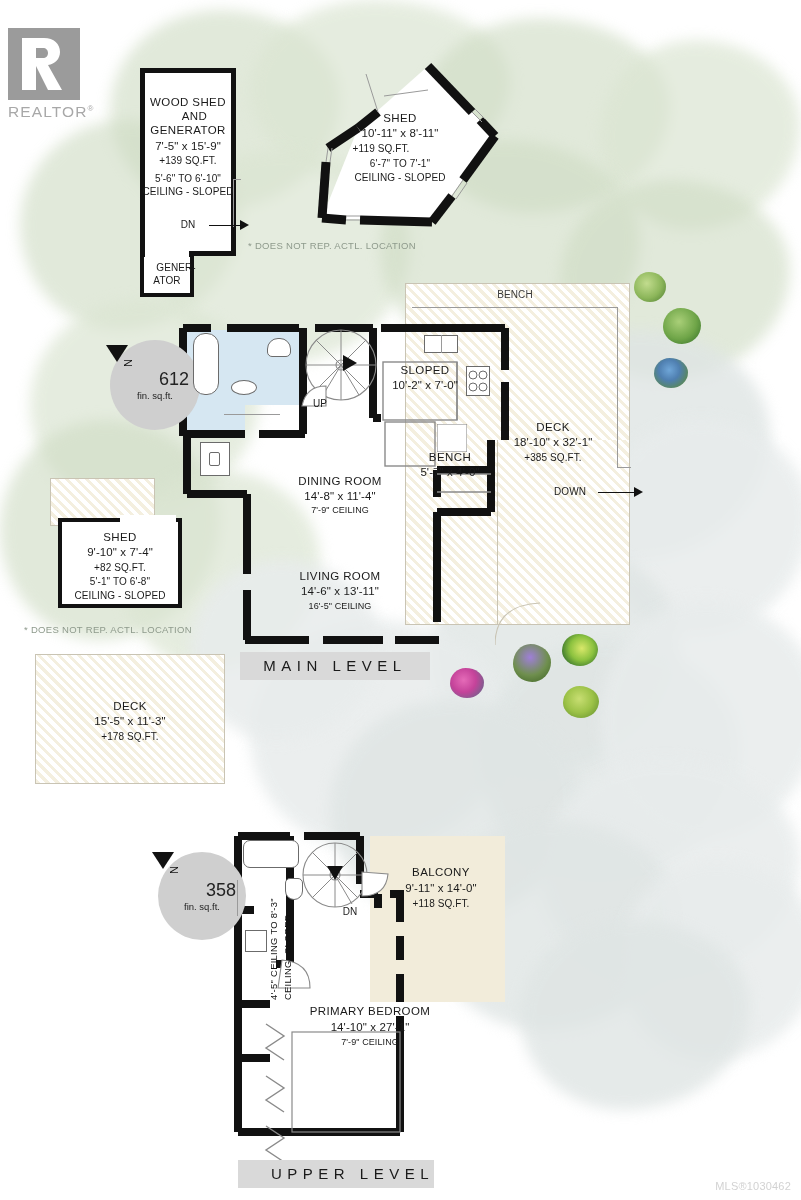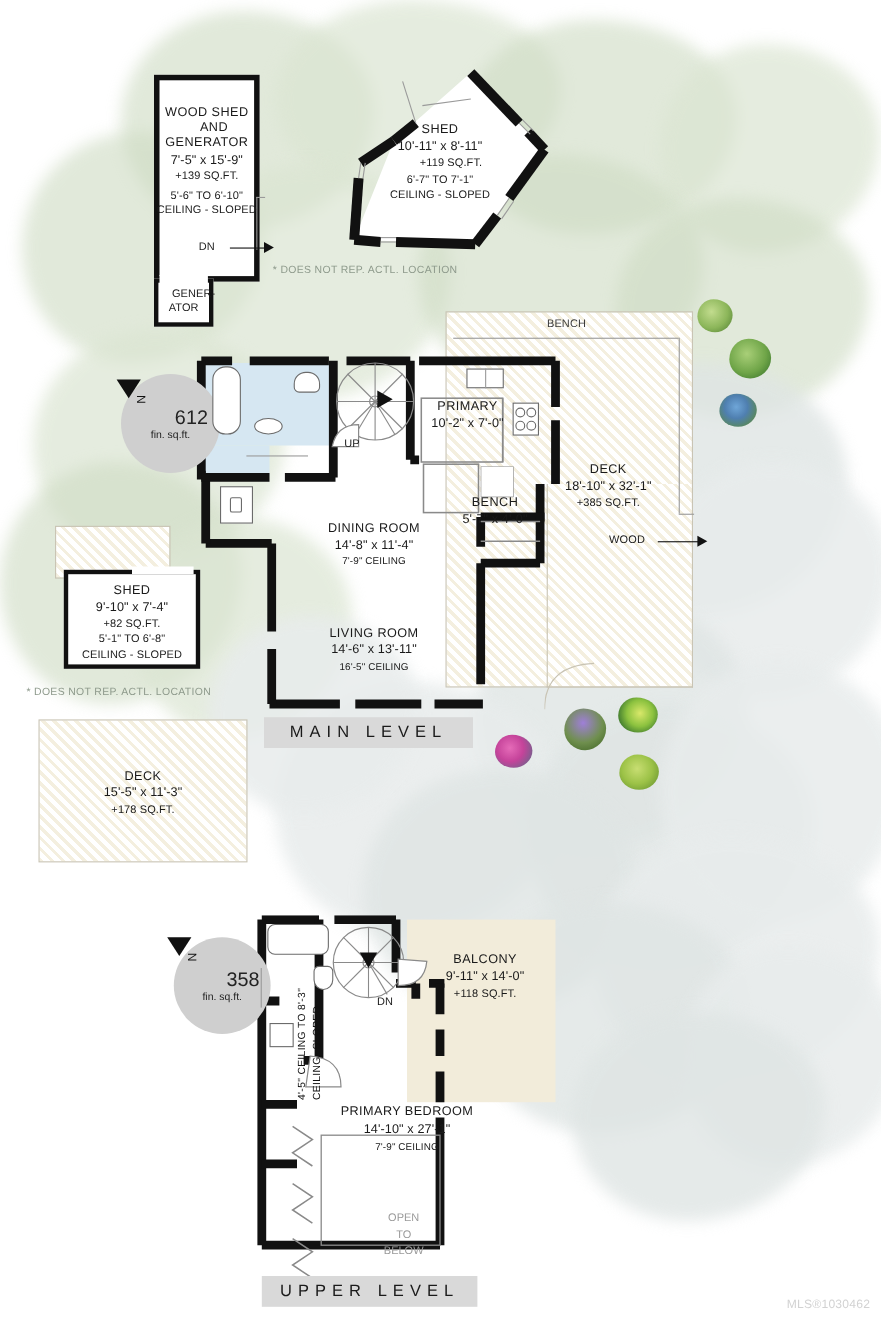--- a/index.html
+++ b/index.html
@@ -111,20 +111,31 @@
     <div class="blob sblob" style="left:480px;top:640px;width:260px;height:240px;"></div>
     <div class="blob sblob2" style="left:600px;top:600px;width:220px;height:240px;"></div>
     <div class="blob sblob" style="left:330px;top:700px;width:250px;height:220px;"></div>
     <div class="blob sblob2" style="left:540px;top:760px;width:260px;height:220px;"></div>
     <div class="blob sblob" style="left:430px;top:820px;width:250px;height:210px;"></div>
     <div class="blob sblob2" style="left:620px;top:860px;width:200px;height:200px;"></div>
     <div class="blob sblob" style="left:520px;top:920px;width:230px;height:190px;"></div>
     <div class="blob sblob2" style="left:190px;top:560px;width:190px;height:180px;"></div>
   </div>
 
+  <div class="realtor">
+    <div class="rbox">
+      <svg class="rR" viewBox="0 0 72 72">
+        <path d="M14 10 H36 C46 10 52 16 52 24 C52 31 47 36 40 37 L54 62 H40 L28 38 V62 H14 Z
+                 M28 20 V30 H35 C38 30 40 28 40 25 C40 22 38 20 35 20 Z" fill="#ffffff"></path>
+      </svg>
+    </div>
+    <div class="rtext">
+      <span>REALTOR</span><span style="font-size:8px;vertical-align:super;">®</span>
+    </div>
+  </div>
 
   <div class="planbox wall" style="left:140px;top:68px;width:96px;height:188px;"></div>
 
   <div class="planbox wall4" style="left:140px;top:253px;width:54px;height:44px;"></div>
 
   <div class="opening" style="left:145px;top:250px;width:44px;height:8px;"></div>
 
   <div class="lbl rm-name" style="left:140px;top:96px;width:96px;">WOOD SHED</div>
   <div class="lbl rm-name" style="left:140px;top:110px;width:109px;">AND</div>
   <div class="lbl rm-name" style="left:136px;top:124px;width:104px;">GENERATOR</div>
@@ -162,38 +173,38 @@
       <line x1="60" y1="170" x2="46" y2="170"></line>
       <line x1="60" y1="166" x2="46" y2="166"></line>
       <line x1="26" y1="112" x2="28" y2="98"></line>
       <line x1="30" y1="112" x2="32" y2="98"></line>
       <line x1="78" y1="62" x2="66" y2="24"></line>
       <line x1="84" y1="46" x2="128" y2="40"></line>
     </g>
   </svg>
   <div class="lbl rm-name" style="left:340px;top:112px;width:120px;">SHED</div>
   <div class="lbl rm-dim" style="left:330px;top:127px;width:140px;">10'-11" x 8'-11"</div>
-  <div class="lbl rm-sml" style="left:345px;top:143px;width:130px;">+119 SQ.FT.</div>
+  <div class="lbl rm-sml" style="left:316px;top:143px;width:130px;">+119 SQ.FT.</div>
   <div class="lbl rm-sml" style="left:335px;top:158px;width:130px;">6'-7" TO 7'-1"</div>
   <div class="lbl rm-sml" style="left:330px;top:172px;width:140px;">CEILING - SLOPED</div>
 
   <div class="note" style="left:248px;top:240px;">* DOES NOT REP. ACTL. LOCATION</div>
 
   <div class="deck" style="left:405px;top:283px;width:225px;height:342px;"></div>
   <div class="deck" style="left:497px;top:440px;width:133px;height:185px;border-top:none;"></div>
 
   <div class="thinline" style="left:412px;top:307px;width:205px;z-index:7;"></div>
   <div class="lbl rm-sml" style="left:455px;top:289px;width:120px;color:#3a3a3a;">BENCH</div>
   <div class="thinlinev" style="left:617px;top:307px;height:160px;z-index:7;"></div>
   <div class="thinline" style="left:617px;top:467px;width:14px;z-index:7;"></div>
 
   <div class="lbl rm-name" style="left:498px;top:421px;width:110px;">DECK</div>
   <div class="lbl rm-dim" style="left:488px;top:436px;width:130px;">18'-10" x 32'-1"</div>
   <div class="lbl rm-sml" style="left:498px;top:452px;width:110px;">+385 SQ.FT.</div>
-  <div class="lbl rm-sml" style="left:540px;top:486px;width:60px;">WOOD</div>
+  <div class="lbl rm-sml" style="left:540px;top:486px;width:60px;">DOWN</div>
   <div class="arrowline" style="left:598px;top:492px;width:38px;"></div>
   <div class="arrowhd" style="left:634px;top:487px;"></div>
 
   <svg style="position:absolute;left:495px;top:595px;width:70px;height:50px;z-index:7;" viewBox="0 0 70 50">
     <path d="M0 50 Q 0 10 45 8" stroke="#c9c4b4" stroke-width="1.2" fill="none"></path>
   </svg>
 
   <div class="bathfloor" style="left:185px;top:330px;width:120px;height:75px;"></div>
   <div class="bathfloor" style="left:185px;top:405px;width:60px;height:28px;"></div>
 
@@ -289,21 +300,21 @@
 
   <svg style="position:absolute;left:300px;top:382px;width:28px;height:26px;z-index:7;" viewBox="0 0 28 26">
     <path d="M2 24 L26 24 L26 4 Q 6 4 2 24 Z" fill="#fff" stroke="#8a8a8a" stroke-width="1.1"></path>
   </svg>
   <div class="lbl rm-sml" style="left:300px;top:398px;width:40px;">UP</div>
 
   <svg style="position:absolute;left:437px;top:424px;width:30px;height:28px;z-index:7;" viewBox="0 0 30 28">
     <rect x="0" y="0" width="30" height="28" fill="#fff" stroke="#8a8a8a" stroke-width="1.1"></rect>
   </svg>
 
-  <div class="lbl rm-name" style="left:380px;top:364px;width:90px;">PRIMARY</div>
+  <div class="lbl rm-name" style="left:380px;top:364px;width:90px;">SLOPED</div>
   <div class="lbl rm-dim" style="left:372px;top:379px;width:106px;">10'-2" x 7'-0"</div>
 
   <div class="lbl rm-name" style="left:412px;top:451px;width:76px;">BENCH</div>
   <div class="lbl rm-dim" style="left:404px;top:466px;width:92px;">5'-7" x 4'-0"</div>
 
   <div class="lbl rm-name" style="left:280px;top:475px;width:120px;">DINING ROOM</div>
   <div class="lbl rm-dim" style="left:280px;top:490px;width:120px;">14'-8" x 11'-4"</div>
   <div class="lbl rm-tiny" style="left:280px;top:505px;width:120px;">7'-9" CEILING</div>
 
   <div class="lbl rm-name" style="left:280px;top:570px;width:120px;">LIVING ROOM</div>
@@ -425,31 +436,26 @@
   </svg>
 
   <div class="lbl rm-name" style="left:288px;top:1005px;width:164px;">PRIMARY BEDROOM</div>
   <div class="lbl rm-dim" style="left:290px;top:1021px;width:160px;">14'-10" x 27'-1"</div>
   <div class="lbl rm-tiny" style="left:292px;top:1037px;width:156px;">7'-9" CEILING</div>
 
   <div class="lbl rm-name" style="left:388px;top:866px;width:106px;">BALCONY</div>
   <div class="lbl rm-dim" style="left:380px;top:882px;width:122px;">9'-11" x 14'-0"</div>
   <div class="lbl rm-sml" style="left:388px;top:898px;width:106px;">+118 SQ.FT.</div>
 
-  <div class="opentobelow" style="left:322px;top:1100px;width:90px;">
-    <div>OPEN</div>
-    <div>TO</div>
-    <div>BELOW</div>
-  </div>
 
   <div class="sqcircle" style="left:158px;top:852px;width:88px;height:88px;">
     <div class="sq-num">358</div>
     <div class="sq-sub">fin. sq.ft.</div>
   </div>
   <div class="northwrap" style="left:152px;top:852px;">
     <div class="ntri"></div>
     <div class="nletter">N</div>
   </div>
 
-  <div class="banner" style="left:238px;top:1160px;width:196px;">UPPER  LEVEL</div>
+  <div class="banner" style="left:238px;top:1160px;width:196px;text-align:right;">UPPER  LEVEL</div>
 
   <div class="mls">MLS®1030462</div>
 </div>
 
 </body></html>

